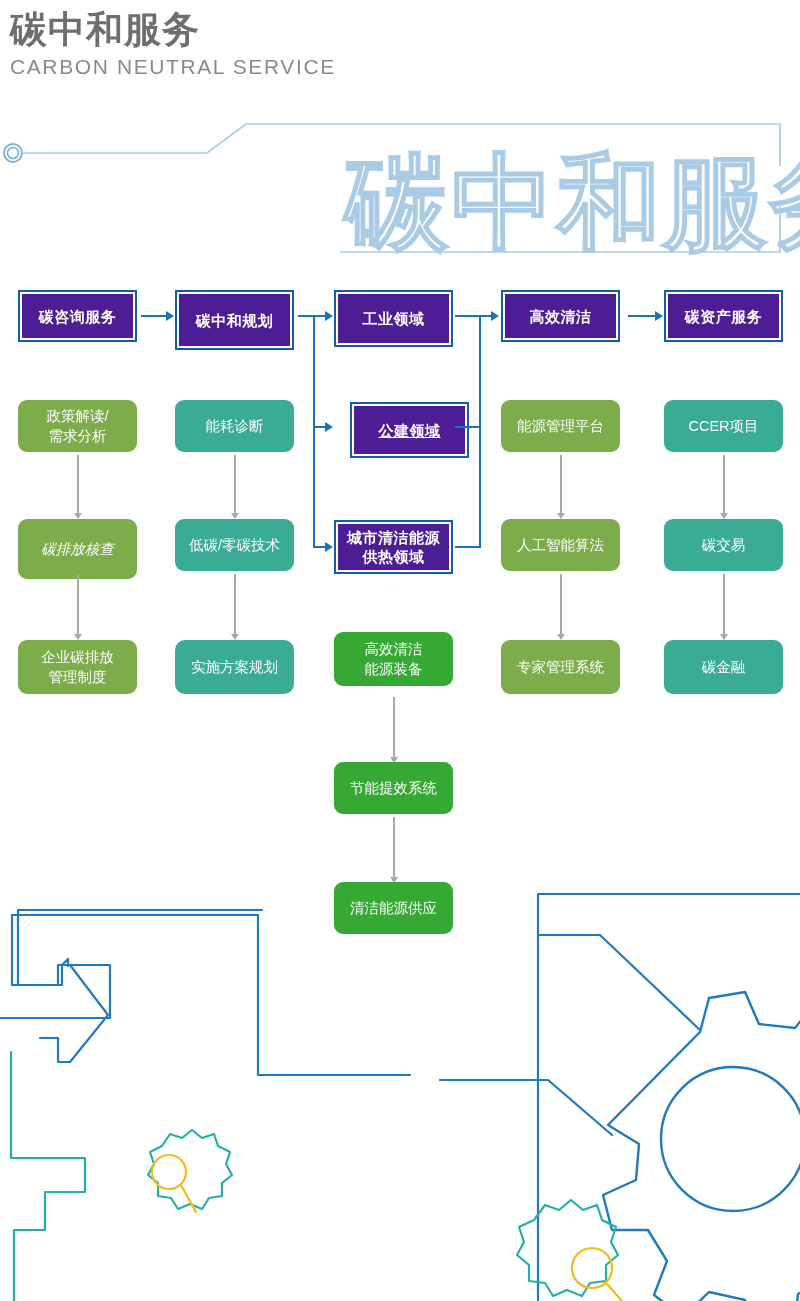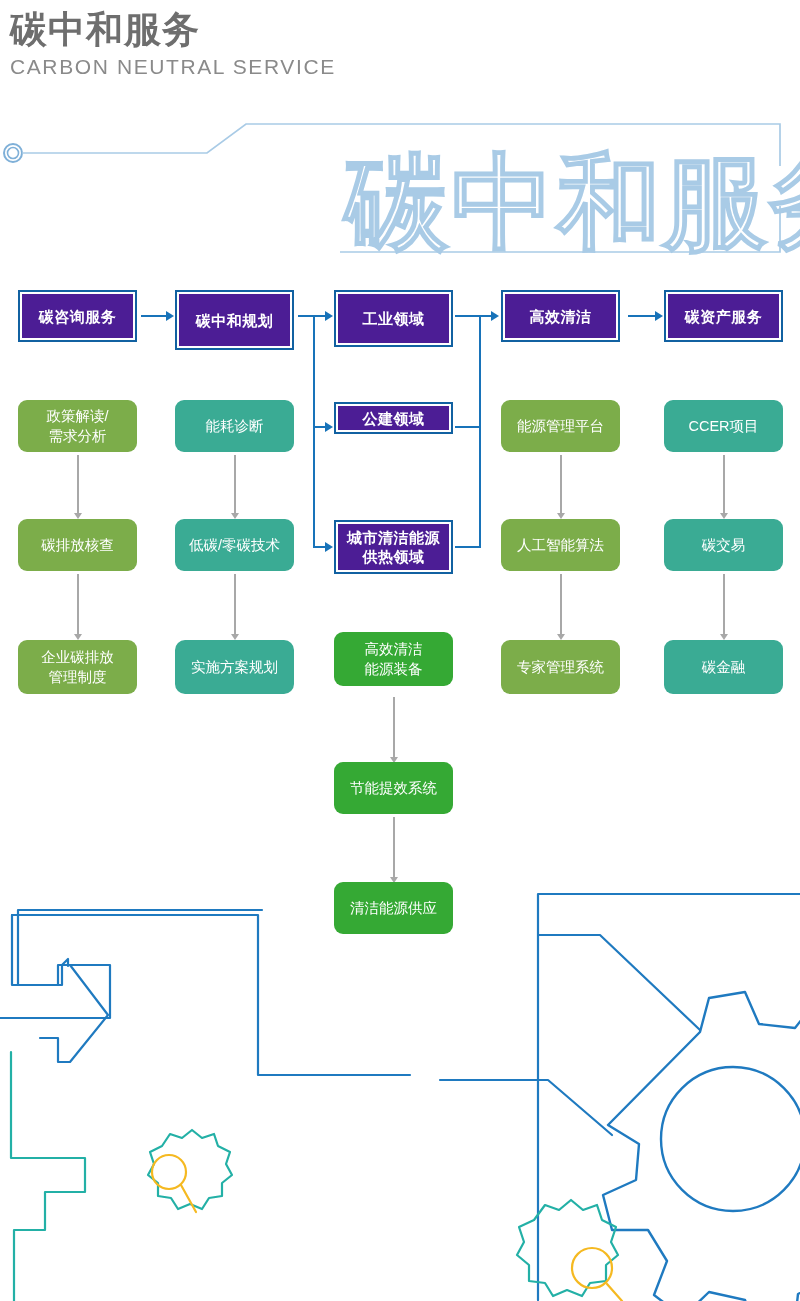--- a/index.html
+++ b/index.html
@@ -103,21 +103,21 @@
     <div class="node blue" style="left:334px;top:290px;width:119px;height:57px;">
       <span class="lbl">工业领域</span>
     </div>
     <div class="node blue" style="left:501px;top:290px;width:119px;height:52px;">
       <span class="lbl">高效清洁</span>
     </div>
     <div class="node blue" style="left:664px;top:290px;width:119px;height:52px;">
       <span class="lbl">碳资产服务</span>
     </div>
 
-    <div class="node blue" style="left:334px;top:402px;width:119px;height:32px;">
+    <div class="node blue" style="left:350px;top:402px;width:119px;height:56px;text-decoration:underline;">
       <span class="lbl">公建领域</span>
     </div>
     <div class="node blue" style="left:334px;top:520px;width:119px;height:54px;">
       <span class="lbl">
         <span>城市清洁能源</span><br>
         <span>供热领域</span>
       </span>
     </div>
 
     <div class="hline" style="left:141px;top:315px;width:26px;"></div>
@@ -148,21 +148,21 @@
 
     <div class="node olive" style="left:18px;top:400px;width:119px;height:52px;">
       <span class="lbl">
         <span>政策解读/</span><br>
         <span>需求分析</span>
       </span>
     </div>
     <div class="gline" style="left:77px;top:455px;height:60px;"></div>
     <div class="ghead" style="left:73.5px;top:513px;"></div>
 
-    <div class="node olive" style="left:18px;top:519px;width:119px;height:52px;">
+    <div class="node olive" style="left:18px;top:519px;width:119px;height:60px;font-style:italic;">
       <span class="lbl">碳排放核查</span>
     </div>
     <div class="gline" style="left:77px;top:574px;height:62px;"></div>
     <div class="ghead" style="left:73.5px;top:634px;"></div>
 
     <div class="node olive" style="left:18px;top:640px;width:119px;height:54px;">
       <span class="lbl">
         <span>企业碳排放</span><br>
         <span>管理制度</span>
       </span>

